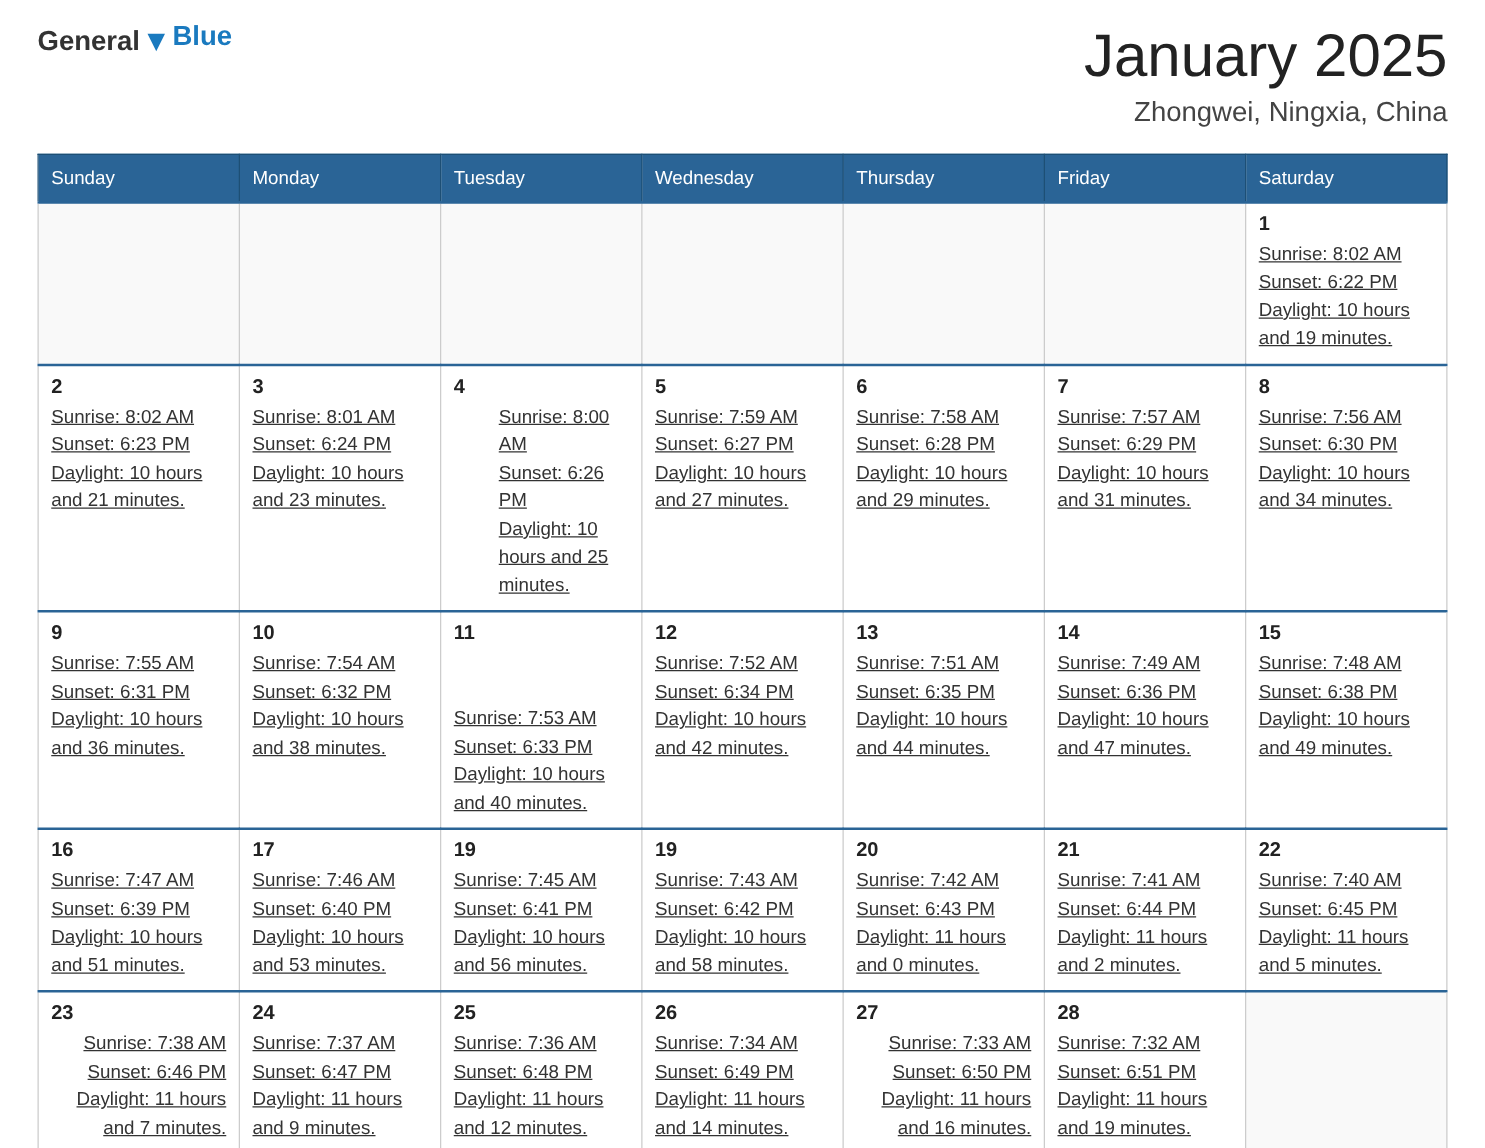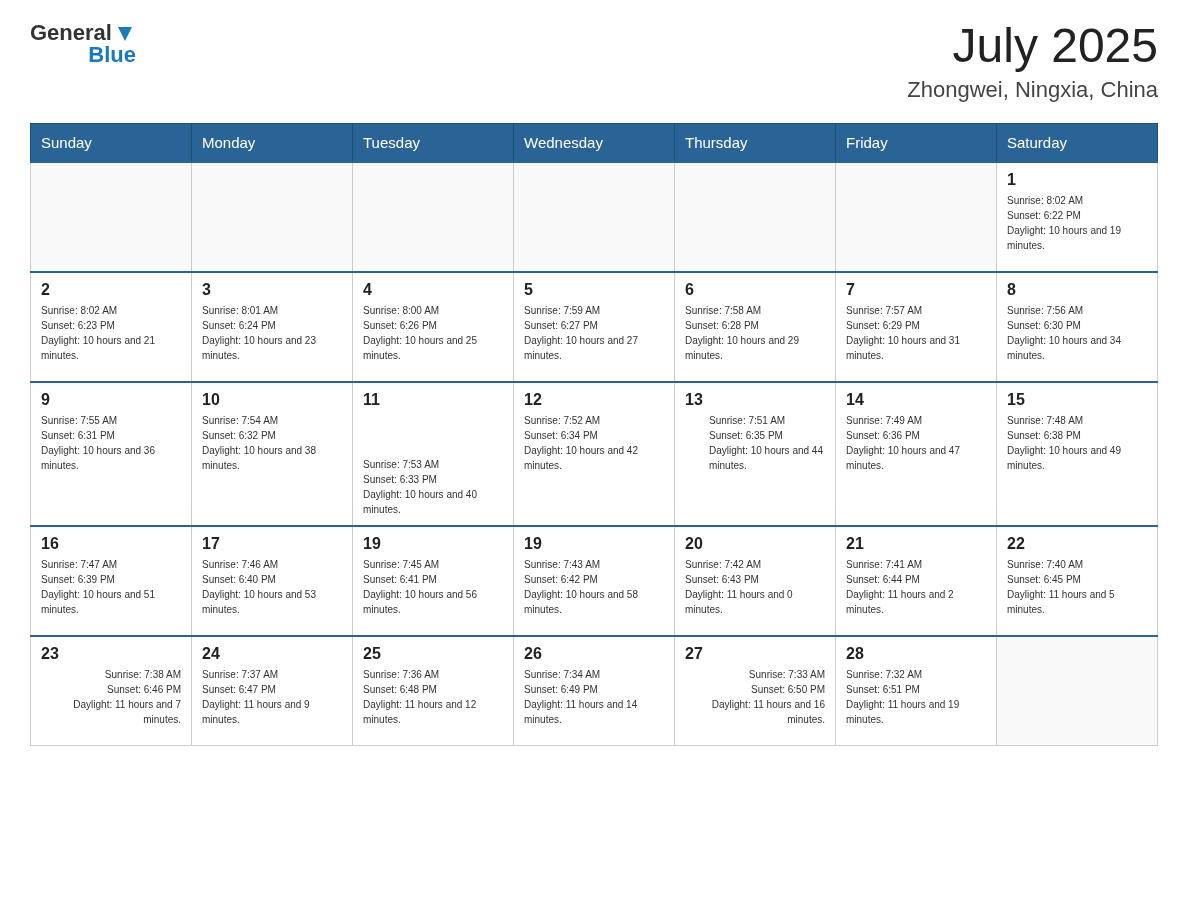--- a/index.html
+++ b/index.html
@@ -21,22 +21,21 @@
       font-weight: bold;
       color: #333;
     }
     .logo-text-blue {
       font-size: 22px;
       font-weight: bold;
       color: #1a7abf;
     }
     .logo-wrapper {
       display: flex;
-      flex-direction: column;
-      align-items: flex-end;
+      flex-direction: row;
     }
     .logo-top {
       display: flex;
       align-items: center;
     }
     .title-block {
       text-align: right;
     }
     .month-title {
       font-size: 48px;
@@ -76,43 +75,44 @@
     tbody tr {
       border-top: 2px solid #2a6496;
     }
     .day-number {
       font-size: 16px;
       font-weight: bold;
       color: #222;
       margin-bottom: 4px;
     }
     .day-info {
-      font-size: 10px;
+      font-size: 15px;
       color: #333;
       line-height: 1.5;
+      text-decoration: underline;
     }
     .empty-cell {
       background: #f9f9f9;
     }
   </style>
 </head>
 <body>
 
 <div class="header">
   <div class="logo-wrapper">
     <div class="logo-top">
       <span class="logo-text-general">General</span>
       <svg width="22" height="22" viewBox="0 0 22 22" style="margin-left:2px;margin-top:2px;">
         <polygon points="4,4 18,4 11,18" fill="#1a7abf"></polygon>
       </svg>
     </div>
     <span class="logo-text-blue" style="margin-top:-4px;margin-left:2px;">Blue</span>
   </div>
   <div class="title-block">
-    <div class="month-title">July 2025</div>
+    <div class="month-title">January 2025</div>
     <div class="location-title">Zhongwei, Ningxia, China</div>
   </div>
 </div>
 
 <table>
   <thead>
     <tr>
     <th>Sunday</th>
         <th>Monday</th>
         <th>Tuesday</th>
@@ -145,21 +145,21 @@
 Daylight: 10 hours and 21 minutes.</div>
         </td>
         <td>
           <div class="day-number">3</div>
           <div class="day-info" style="white-space: pre-line;">Sunrise: 8:01 AM
 Sunset: 6:24 PM
 Daylight: 10 hours and 23 minutes.</div>
         </td>
         <td>
           <div class="day-number">4</div>
-          <div class="day-info" style="white-space: pre-line;">Sunrise: 8:00 AM
+          <div class="day-info" style="white-space: pre-line; margin-left: 36px;">Sunrise: 8:00 AM
 Sunset: 6:26 PM
 Daylight: 10 hours and 25 minutes.</div>
         </td>
         <td>
           <div class="day-number">5</div>
           <div class="day-info" style="white-space: pre-line;">Sunrise: 7:59 AM
 Sunset: 6:27 PM
 Daylight: 10 hours and 27 minutes.</div>
         </td>
         <td>
@@ -201,21 +201,21 @@
 Daylight: 10 hours and 40 minutes.</div>
         </td>
         <td>
           <div class="day-number">12</div>
           <div class="day-info" style="white-space: pre-line;">Sunrise: 7:52 AM
 Sunset: 6:34 PM
 Daylight: 10 hours and 42 minutes.</div>
         </td>
         <td>
           <div class="day-number">13</div>
-          <div class="day-info" style="white-space: pre-line; margin-left: 24px;">Sunrise: 7:51 AM
+          <div class="day-info" style="white-space: pre-line;">Sunrise: 7:51 AM
 Sunset: 6:35 PM
 Daylight: 10 hours and 44 minutes.</div>
         </td>
         <td>
           <div class="day-number">14</div>
           <div class="day-info" style="white-space: pre-line;">Sunrise: 7:49 AM
 Sunset: 6:36 PM
 Daylight: 10 hours and 47 minutes.</div>
         </td>
         <td>

